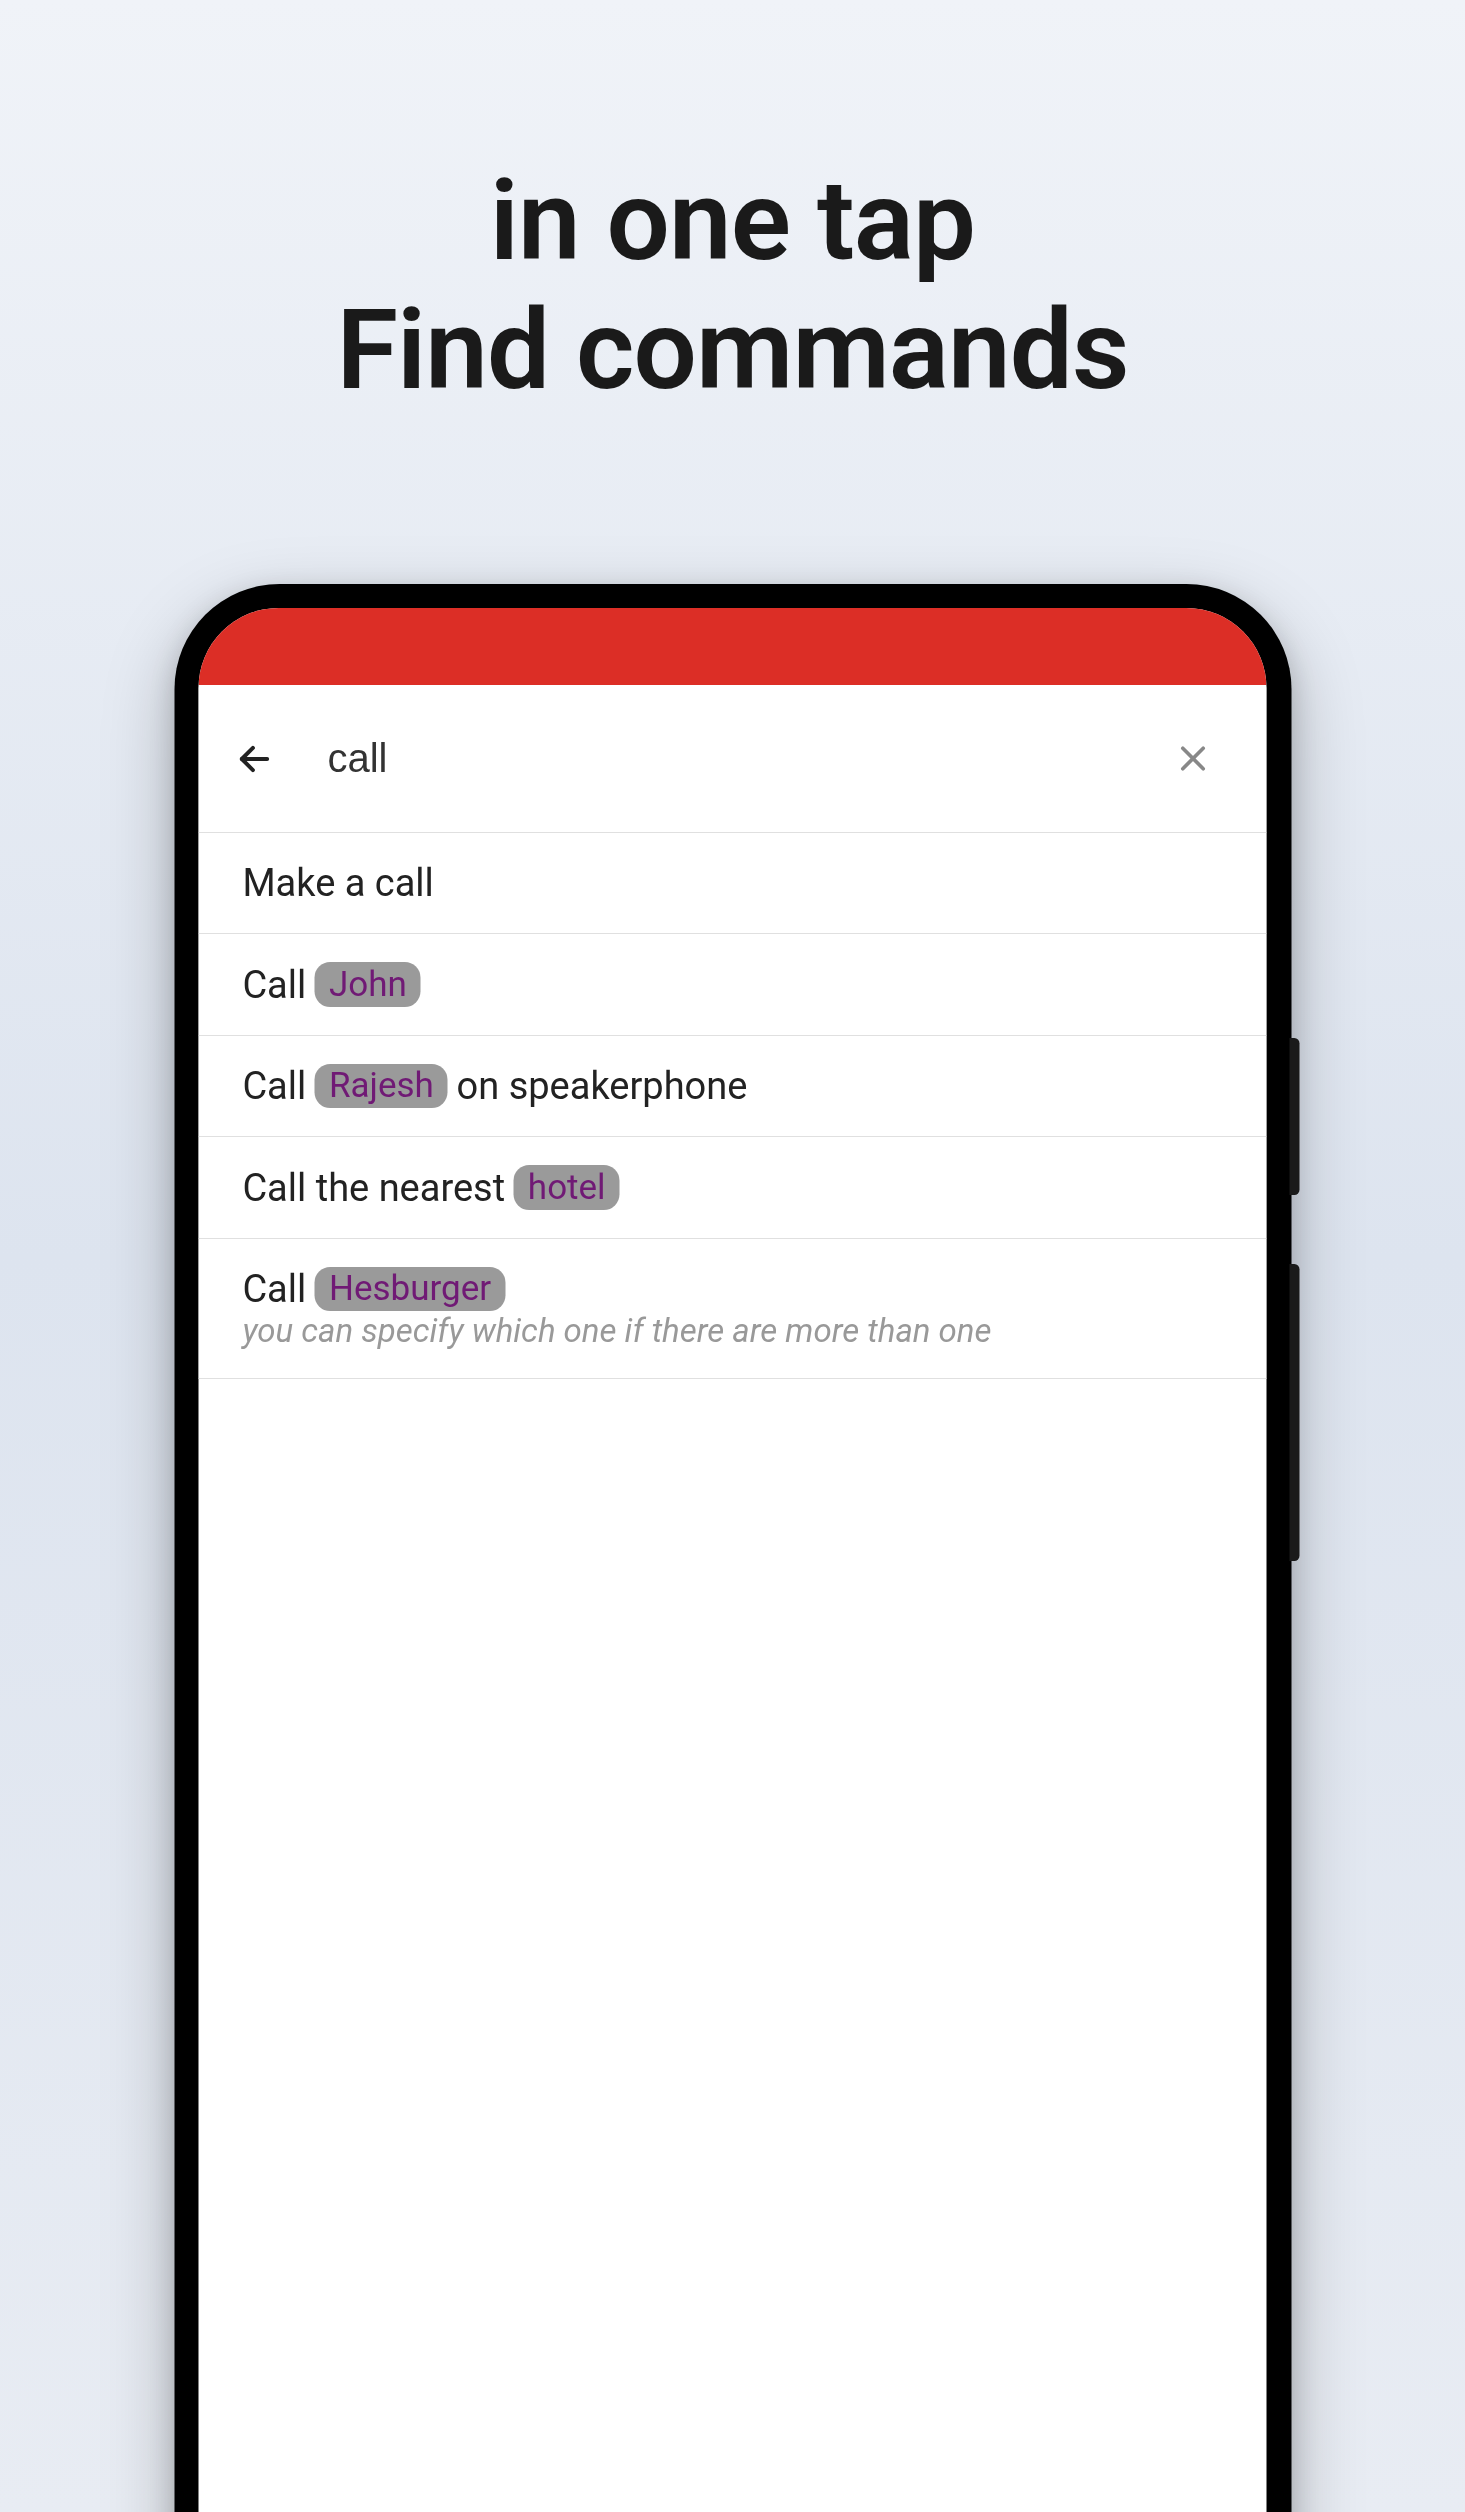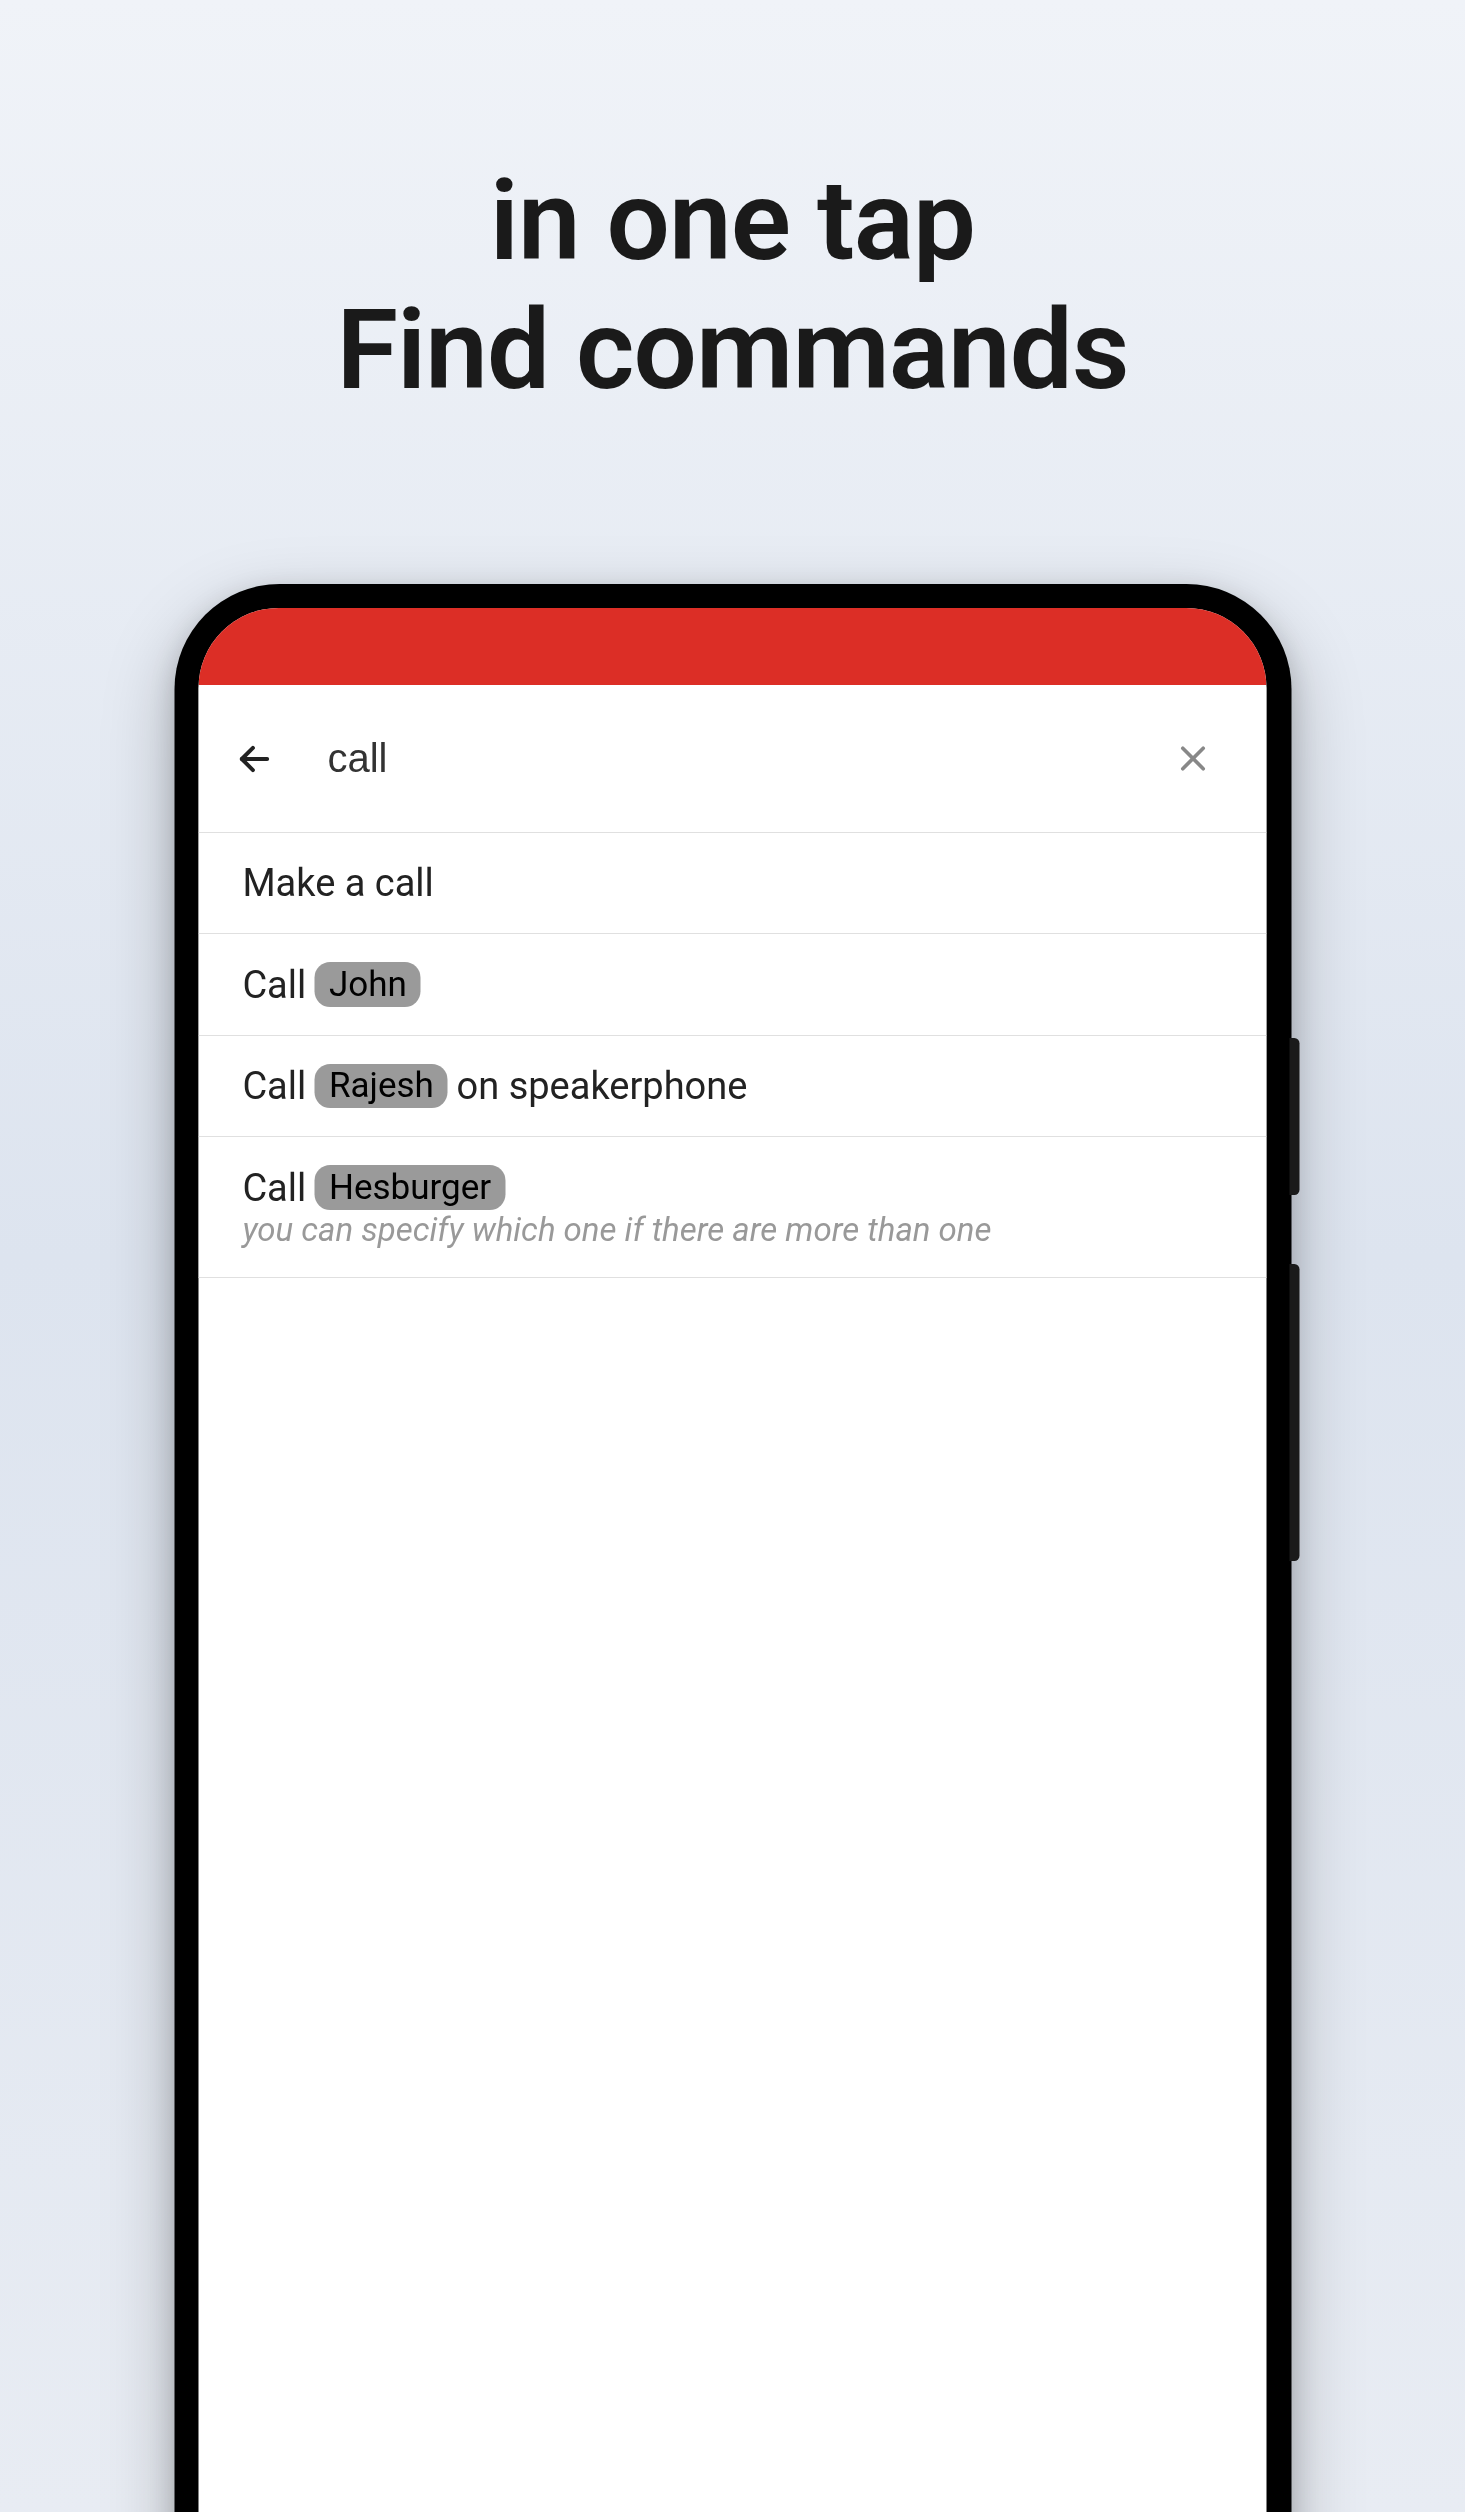--- a/index.html
+++ b/index.html
@@ -139,21 +139,21 @@
     .result-item .main-line {
       display: flex;
       align-items: flex-end;
       flex-wrap: wrap;
       gap: 8.7px;
     }
     
     .pill {
       display: inline-block;
       background: #9a9a9a;
-      color: #000000;
+      color: #701a75;
       font-size: 35px;
       padding: 1.7px 14px;
       border-radius: 15.7px;
       font-weight: 400;
     }
     
     .result-subtitle {
       font-size: 33px;
       font-style: italic;
       color: #999;
@@ -205,20 +205,26 @@
         </div>
         <div class="result-item">
           <div class="main-line">
             <span>Call</span>
             <span class="pill">Rajesh</span>
             <span>on speakerphone</span>
           </div>
         </div>
         <div class="result-item">
           <div class="main-line">
+            <span>Call the nearest</span>
+            <span class="pill">hotel</span>
+          </div>
+        </div>
+        <div class="result-item">
+          <div class="main-line">
             <span>Call</span>
             <span class="pill">Hesburger</span>
           </div>
           <div class="result-subtitle">you can specify which one if there are more than one</div>
         </div>
       </div>
 
   </div>
 </div>
 

